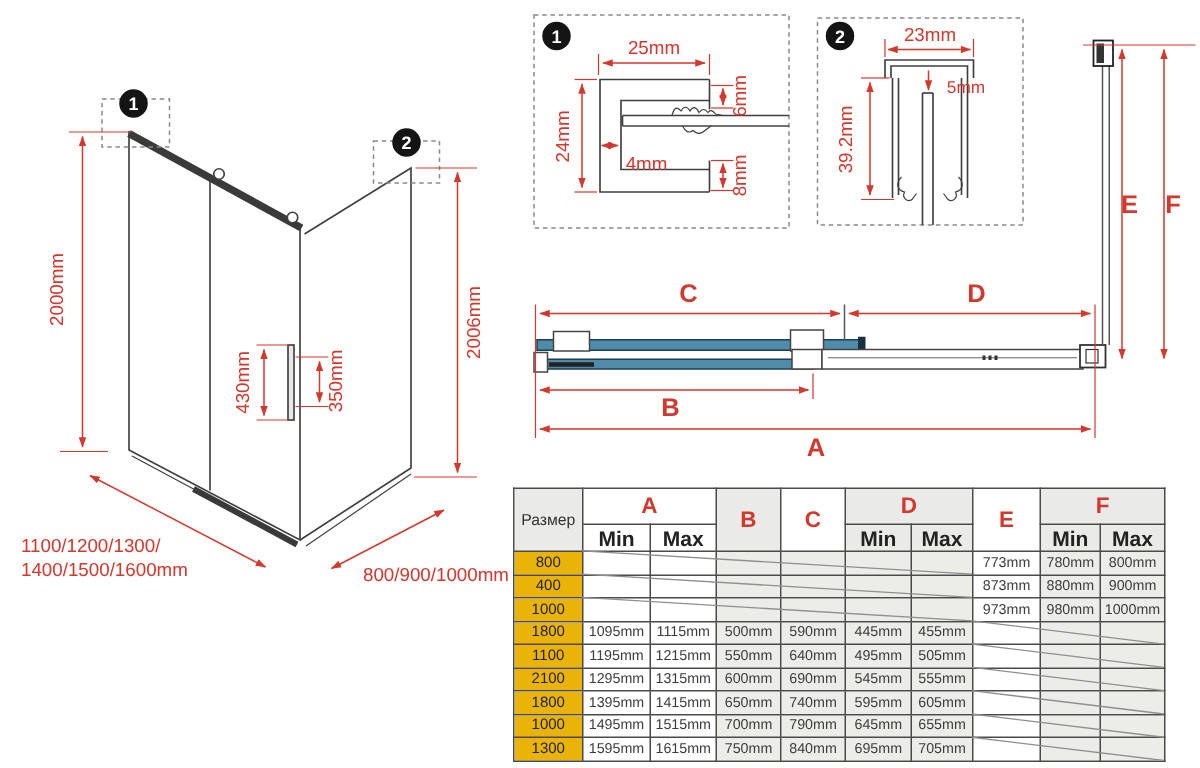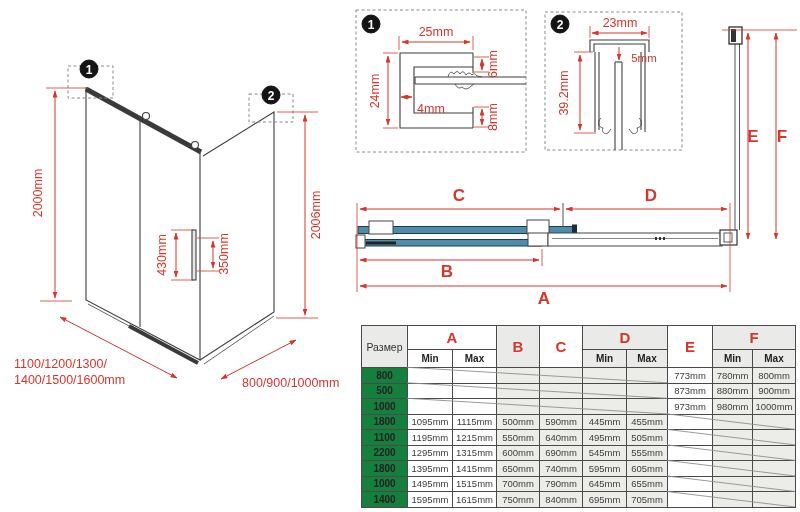--- a/index.html
+++ b/index.html
@@ -17,34 +17,34 @@
   .gray-tick{stroke:#555;stroke-width:1;fill:none;}
   .glass{fill:#4e8ca9;stroke:#1c3f52;stroke-width:1;}
   .whitebar{fill:#ffffff;stroke:#444;stroke-width:1;}
   text.dim{fill:#d4372c;font-size:12.5px;}
   text.dim-s{fill:#d4372c;font-size:11.5px;}
   text.dim-big{fill:#d4372c;font-size:17px;font-weight:bold;}
   text.badge-t{fill:#ffffff;font-size:12px;font-weight:bold;text-anchor:middle;}
   .badge-c{fill:#141414;stroke:#141414;}
 
   
-  .table-wrap{position:absolute;left:361px;top:325px;width:398px;height:182px;}
+  .table-wrap{position:absolute;left:342px;top:325px;width:398px;height:182px;}
   table.size-table{border-collapse:collapse;table-layout:fixed;width:434px;height:182px;
                    font-family:"Liberation Sans", sans-serif;}
   .size-table th,.size-table td{border:1px solid #4a4a4a;padding:0;text-align:center;
                    vertical-align:middle;background:#fff;overflow:hidden;white-space:nowrap;}
   .size-table thead tr.r1{height:24px;}
   .size-table thead tr.r2{height:18px;}
   .size-table tbody tr{height:15.5px;}
   th.letter{color:#d4372c;font-size:15px;font-weight:bold;}
   th.razmer{font-size:10.5px;font-weight:normal;color:#333;}
-  th.mm{font-size:10px;font-weight:bold;color:#222;}
+  th.mm{font-size:14px;font-weight:bold;color:#222;}
   th.g{background:#eaeae8;}
   .size-table tbody td{font-size:9.5px;color:#3c3c3c;font-weight:normal;}
-  .size-table tbody td:nth-child(1){background:#15803d;font-weight:bold;color:#222;font-size:10px;}
+  .size-table tbody td:nth-child(1){background:#eab308;font-weight:normal;color:#222;font-size:10px;}
   .size-table tbody td:nth-child(4),
   .size-table tbody td:nth-child(5),
   .size-table tbody td:nth-child(6),
   .size-table tbody td:nth-child(7),
   .size-table tbody td:nth-child(9),
   .size-table tbody td:nth-child(10){background:#eceme;background:#ecece9;}
   .diag-overlay{position:absolute;left:0;top:0;pointer-events:none;}
   .diag-overlay line{stroke:#8f8f8f;stroke-width:0.9;}
 </style>
 </head>
@@ -273,21 +273,21 @@
             <td></td>
             <td></td>
             <td></td>
             <td></td>
             <td></td>
             <td>773mm</td>
             <td>780mm</td>
             <td>800mm</td>
           </tr>
           <tr>
-            <td>500</td>
+            <td>400</td>
             <td></td>
             <td></td>
             <td></td>
             <td></td>
             <td></td>
             <td></td>
             <td>873mm</td>
             <td>880mm</td>
             <td>900mm</td>
           </tr>
@@ -321,21 +321,21 @@
             <td>1215mm</td>
             <td>550mm</td>
             <td>640mm</td>
             <td>495mm</td>
             <td>505mm</td>
             <td></td>
             <td></td>
             <td></td>
           </tr>
           <tr>
-            <td>2200</td>
+            <td>2100</td>
             <td>1295mm</td>
             <td>1315mm</td>
             <td>600mm</td>
             <td>690mm</td>
             <td>545mm</td>
             <td>555mm</td>
             <td></td>
             <td></td>
             <td></td>
           </tr>
@@ -357,21 +357,21 @@
             <td>1515mm</td>
             <td>700mm</td>
             <td>790mm</td>
             <td>645mm</td>
             <td>655mm</td>
             <td></td>
             <td></td>
             <td></td>
           </tr>
           <tr>
-            <td>1400</td>
+            <td>1300</td>
             <td>1595mm</td>
             <td>1615mm</td>
             <td>750mm</td>
             <td>840mm</td>
             <td>695mm</td>
             <td>705mm</td>
             <td></td>
             <td></td>
             <td></td>
           </tr>

